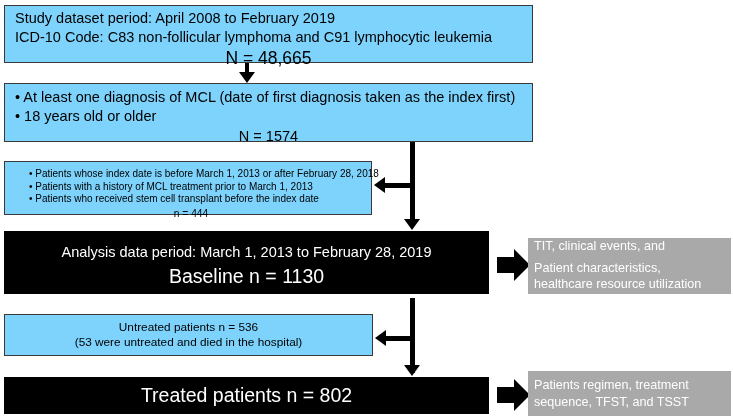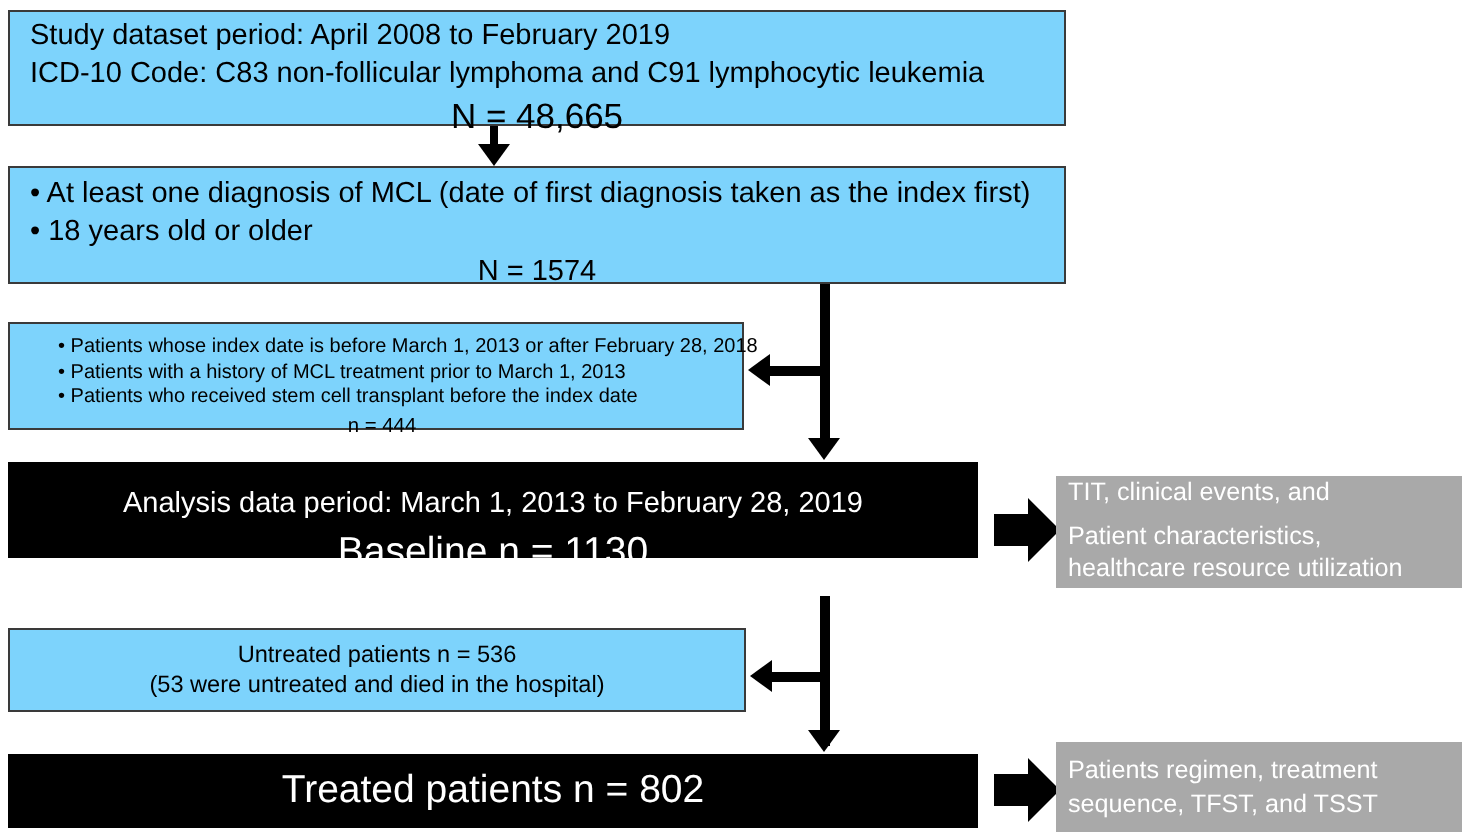--- a/index.html
+++ b/index.html
@@ -118,21 +118,21 @@
     </div>
     <div class="line-left t9 bullet-row" style="padding-left:24px;">
       <span>•&nbsp;</span><span>Patients with a history of MCL treatment prior to March 1, 2013</span>
     </div>
     <div class="line-left t9 bullet-row" style="padding-left:24px;">
       <span>•&nbsp;</span><span>Patients who received stem cell transplant before the index date</span>
     </div>
     <div class="line-center t10" style="margin-top:1px; padding-left:6px;">n = 444</div>
   </div>
 
-  <div class="box-black" style="left:4px; top:231px; width:485px; height:48px;">
+  <div class="box-black" style="left:4px; top:231px; width:485px; height:63px;">
     <div class="line-center t15" style="margin-top:12px;">Analysis data period: March 1, 2013 to February 28, 2019</div>
     <div class="line-center t20" style="margin-top:2px;">Baseline n = 1130</div>
   </div>
 
   <svg class="block-arrow" style="left:497px; top:249px;" width="33" height="32" viewBox="0 0 33 32">
     <polygon points="0,8 17,8 17,0 33,16 17,32 17,24 0,24" fill="#000000"></polygon>
   </svg>
 
   <div class="box-gray" style="left:528px; top:238px; width:203px; height:56px;">
     <div class="line-left t13" style="padding-left:6px;">TIT, clinical events, and</div>

